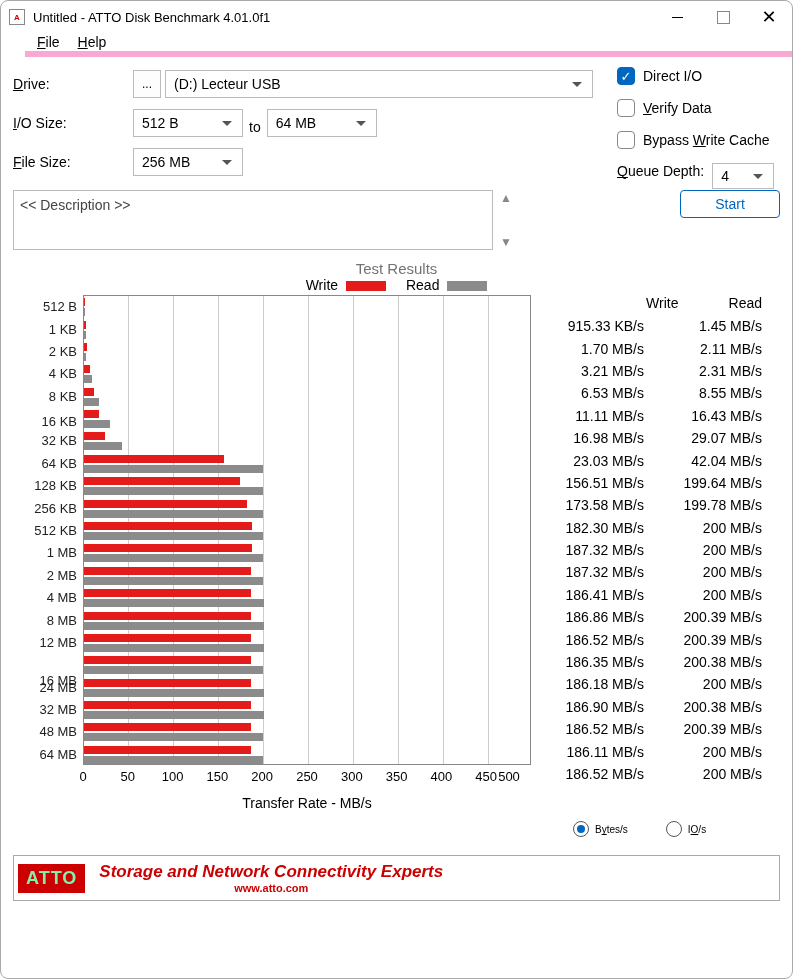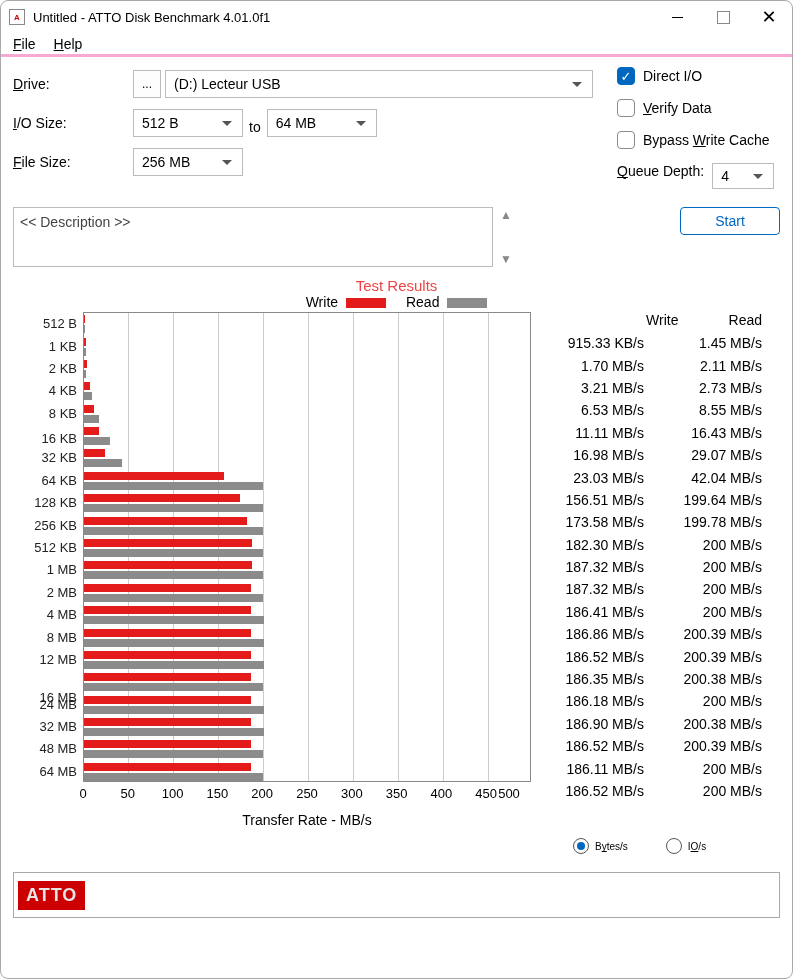--- a/index.html
+++ b/index.html
@@ -8,21 +8,21 @@
 
 .titlebar { height: 32px; display: flex; align-items: center; padding: 0 0 0 8px; }
 .titlebar .app-icon { width: 16px; height: 16px; background: #fff; border: 1px solid #888; display:flex; align-items:center; justify-content:center; font-size:8px; color:#c00; font-weight:bold; }
 .titlebar .title { flex: 0 0 auto; margin-left: 8px; font-size: 13px; }
 .titlebar .spacer { flex: 1; }
 .titlebar .winbtn { width: 46px; height: 32px; display: flex; align-items: center; justify-content: center; font-size: 12px; }
 .winbtn.min::before { content: ""; display: block; width: 11px; height: 1px; background: #000; }
 .winbtn.max::before { content: ""; display: block; width: 11px; height: 11px; border: 1px solid #888; }
 .winbtn.close { font-size: 18px; }
 
-.menubar { height: 24px; display: flex; align-items: center; padding: 0 12px; gap: 18px; font-size: 14px; border-bottom: 3px solid #f9a8d4; }
+.menubar { height: 24px; display: flex; align-items: center; padding: 0 12px; gap: 18px; font-size: 14px; border-bottom: 6px solid #f9a8d4; margin-left: 24px; }
 .menubar span { cursor: default; }
 .underline { text-decoration: underline; text-decoration-skip-ink: none; }
 
 .content { padding: 10px 12px 8px 12px; }
 
 .top-grid { display: grid; grid-template-columns: 120px 460px 200px; gap: 6px 0; align-items: center; }
 .lbl { font-size: 14px; }
 .select, .combo { border: 1px solid #bbb; height: 28px; font-size: 14px; padding: 0 8px; display: flex; align-items: center; background: #fff; position: relative; }
 .select::after, .combo::after { content: ""; position: absolute; right: 10px; top: 50%; transform: translateY(-50%); border: 5px solid transparent; border-top-color: #555; margin-top: 3px; }
 .browse-btn { width: 28px; height: 28px; border: 1px solid #bbb; background: #fdfdfd; display:flex; align-items:center; justify-content:center; font-size:12px; margin-right:4px;}
@@ -32,28 +32,28 @@
 .range-row .combo { width: 110px; }
 .range-row .to { font-size: 14px; margin-top: 8px; }
 
 .opts { display: flex; flex-direction: column; gap: 14px; padding-left: 24px; }
 .chk { display: flex; align-items: center; gap: 8px; font-size: 14px; }
 .chk .box { width: 18px; height: 18px; border: 1.5px solid #888; border-radius: 4px; display: flex; align-items: center; justify-content: center; }
 .chk .box.checked { background: #0067c0; border-color: #0067c0; color: #fff; font-size: 13px; }
 .qd-row { display: flex; align-items: flex-start; gap: 8px; font-size:14px; }
 .qd-row .combo { width: 62px; height: 26px; }
 
-.desc-row { display: flex; align-items: flex-start; margin-top: 18px; }
+.desc-row { display: flex; align-items: flex-start; margin-top: 1px; }
 .desc-box { width: 480px; height: 60px; border: 1px solid #bbb; font-size: 14px; padding: 6px; color: #444; position: relative; }
 .spin { position: absolute; right: -20px; top: 0; display: flex; flex-direction: column; gap: 30px; }
 .spin .arrow { font-size: 12px; color: #888; cursor: pointer; }
 .start-btn { margin-left: auto; width: 100px; height: 28px; border: 1px solid #0067c0; color: #0067c0; background: #fff; border-radius: 4px; font-size: 14px; display:flex; align-items:center; justify-content:center; cursor:pointer; }
 
 
-.results-title { text-align: center; font-size: 15px; margin-top: 10px; color: #ef4444; }
+.results-title { text-align: center; font-size: 15px; margin-top: 10px; color: #737373; }
 .legend { display: flex; justify-content: center; gap: 20px; font-size: 14px; margin-bottom: 2px; }
 .legend .swatch { display: inline-block; width: 40px; height: 10px; vertical-align: middle; margin-left: 4px; }
 .sw-red { background: #e31b1b; }
 .sw-gray { background: #8b8b8b; }
 
 .results-wrap { display: flex; }
 .chart-col { width: 525px; }
 .chart { border: 1px solid #888; width: 448px; height: 470px; margin-left: 70px; position: relative; background: repeating-linear-gradient(to right, transparent 0, transparent 44px, #ccc 44px, #ccc 45px); }
 .ylabels { position: absolute; left: 0; top: 0; width: 70px; }
 .ylabel { position: absolute; right: 6px; font-size: 13px; transform: translateY(-50%); color:#222; }
@@ -68,21 +68,21 @@
 .data-head { display: flex; justify-content: flex-end; gap: 50px; padding-right: 18px; margin-bottom: 4px; }
 .data-row { display: flex; justify-content: flex-end; gap: 18px; padding-right: 18px; height: 22.4px; align-items: center; }
 .data-row span { width: 100px; text-align: right; }
 
 .radio-row { display: flex; gap: 38px; margin-left: 560px; margin-top: 10px; font-size:10px; }
 .radio { display: flex; align-items: center; gap: 6px; }
 .radio .r { width: 16px; height: 16px; border: 1.5px solid #555; border-radius: 50%; display:flex; align-items:center; justify-content:center; }
 .radio .r.on::after { content:""; width:8px; height:8px; border-radius:50%; background:#0067c0; }
 
 .banner { margin: 10px 12px 0 12px; border: 1px solid #aaa; height: 46px; display: flex; align-items: center; }
-.banner .atto { background: #c00; color:#e5e5e5; padding: 4px 8px; font-weight: bold; font-size: 18px; letter-spacing:1px; margin:4px;}
+.banner .atto { background: #c00; color:#86efac; padding: 4px 8px; font-weight: bold; font-size: 18px; letter-spacing:1px; margin:4px;}
 .banner .txt { color: #c00; font-weight: bold; font-size: 17px; font-style: italic; margin-left: 10px; }
 .banner .url { color: #c00; font-weight: bold; font-size: 11px; margin-left: 10px; }
 </style>
 </head>
 <body>
 
 <div class="titlebar">
   <div class="app-icon">A</div>
   <div class="title">Untitled - ATTO Disk Benchmark 4.01.0f1</div>
   <div class="spacer"></div>
@@ -261,21 +261,21 @@
           <div class="data-row">
             <span>915.33 KB/s</span>
             <span>1.45 MB/s</span>
           </div>
           <div class="data-row">
             <span>1.70 MB/s</span>
             <span>2.11 MB/s</span>
           </div>
           <div class="data-row">
             <span>3.21 MB/s</span>
-            <span>2.73 MB/s</span>
+            <span>2.31 MB/s</span>
           </div>
           <div class="data-row">
             <span>6.53 MB/s</span>
             <span>8.55 MB/s</span>
           </div>
           <div class="data-row">
             <span>11.11 MB/s</span>
             <span>16.43 MB/s</span>
           </div>
           <div class="data-row">
@@ -353,13 +353,17 @@
       </div>
     <div class="radio">
         <div class="r"></div>
         <span>I<span class="underline">O</span>/s</span>
       </div>
   </div>
 </div>
 
 <div class="banner">
   <div class="atto">ATTO</div>
+  <div>
+    <div class="txt">Storage and Network Connectivity Experts</div>
+    <div class="url" style="text-align:center;">www.atto.com</div>
+  </div>
 </div>
 
 </body></html>

